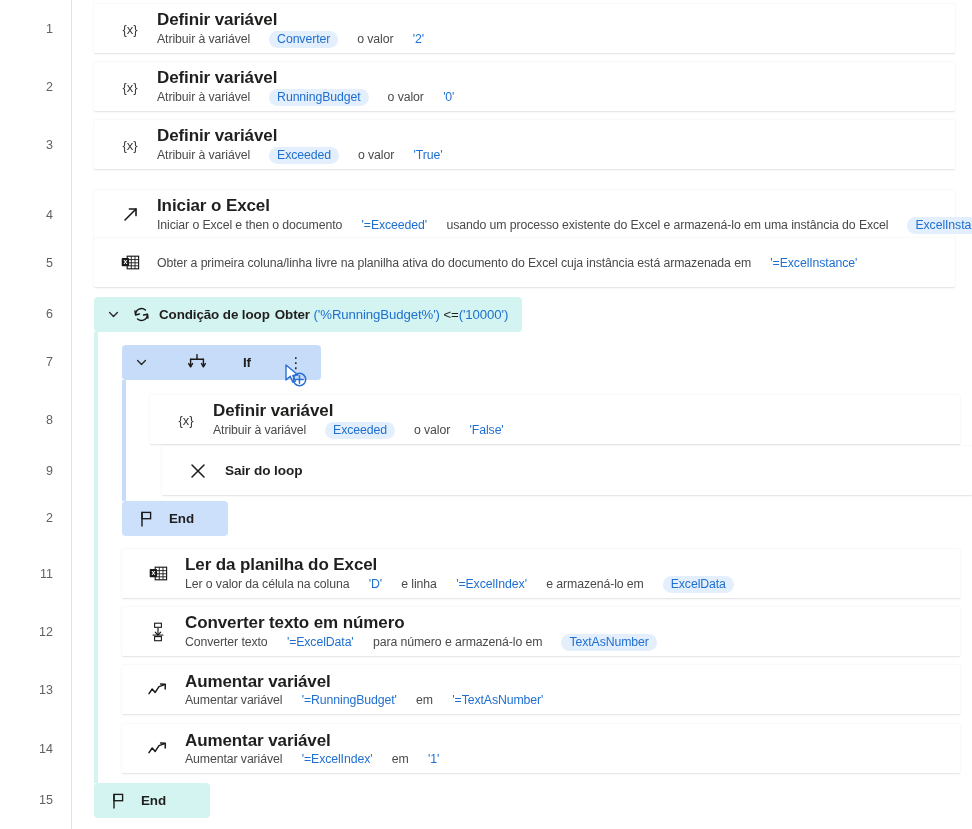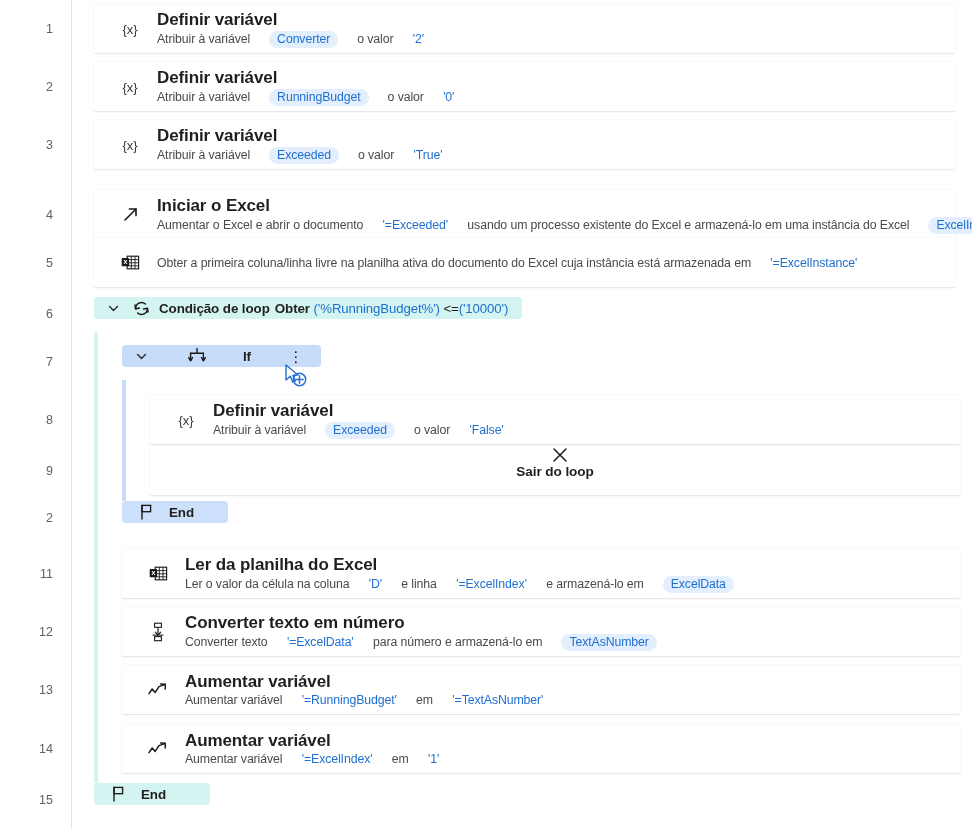--- a/index.html
+++ b/index.html
@@ -91,21 +91,21 @@
     border-radius: 9px;
     padding: 1px 8px 2px 8px;
     font-size: 12.3px;
     margin: 0 3px;
     line-height: 14px;
   }
 
   
   .ctrl {
     position: absolute;
-    height: 22px;
+    height: 35px;
     display: flex;
     align-items: center;
     border-radius: 4px;
   }
   .ctrl.loop   { background: #d3f4f1; }
   .ctrl.ifblk  { background: #c7dcf8; }
   .ctrl.endblk-loop { background: #d3f4f1; }
   .ctrl.endblk-if   { background: #ccdffb; }
 
   .chev {
@@ -235,21 +235,21 @@
       <div class="card" style="top: 190px; left: 22px; width: 861px;">
         <div class="icon-box" style="margin-left: 19px; margin-right: 10px;">
           <svg width="19" height="19" viewBox="0 0 19 19">
             <path d="M4 15 L15 4" stroke="#1b1a19" stroke-width="1.6" stroke-linecap="round"></path>
             <path d="M8.4 4 L15 4 L15 10.6" fill="none" stroke="#1b1a19" stroke-width="1.6" stroke-linecap="round" stroke-linejoin="round"></path>
           </svg>
         </div>
         <div class="txt">
           <div class="title">Iniciar o Excel</div>
           <div class="subtitle">
-            <span class="sp">Aumentar o Excel e abrir o documento </span>
+            <span class="sp">Iniciar o Excel e then o documento </span>
             <span class="val sp">'=Exceeded'</span>
             <span class="sp"> usando um processo existente do Excel e armazená-lo em uma instância do Excel</span>
             <span class="pill">ExcelInstance</span>
           </div>
         </div>
       </div>
       <div class="card" style="top: 238px; left: 22px; width: 861px;">
         <div class="icon-box" style="margin-left: 19px; margin-right: 10px;">
           <svg width="19" height="17" viewBox="0 0 19 17">
             <rect x="6.2" y="2.2" width="11.4" height="12.6" fill="none" stroke="#1b1a19" stroke-width="1.15"></rect>
@@ -309,21 +309,21 @@
         <div class="txt">
           <div class="title">Definir variável</div>
           <div class="subtitle">
             <span class="sp">Atribuir à variável</span>
             <span class="pill">Exceeded</span>
             <span class="sp">o valor </span>
             <span class="val sp">'False'</span>
           </div>
         </div>
       </div>
-      <div class="card" style="top: 446px; left: 78px; width: 810px; height: 49px; flex-direction: column;">
+      <div class="card" style="top: 446px; left: 90px; width: 810px; height: 49px;">
         <div class="icon-box" style="margin-left: 19px; margin-right: 10px;">
           <svg width="18" height="18" viewBox="0 0 18 18">
             <path d="M3 3 L15 15 M15 3 L3 15" stroke="#1b1a19" stroke-width="1.5" stroke-linecap="round"></path>
           </svg>
         </div>
         <div class="txt">
           <div class="title" style="font-size: 13.6px;">Sair do loop</div>
         </div>
       </div>
       <div class="ctrl endblk-if" style="top: 501px; left: 50px; padding-left: 10px; padding-right: 34px; min-width: 106px;">

